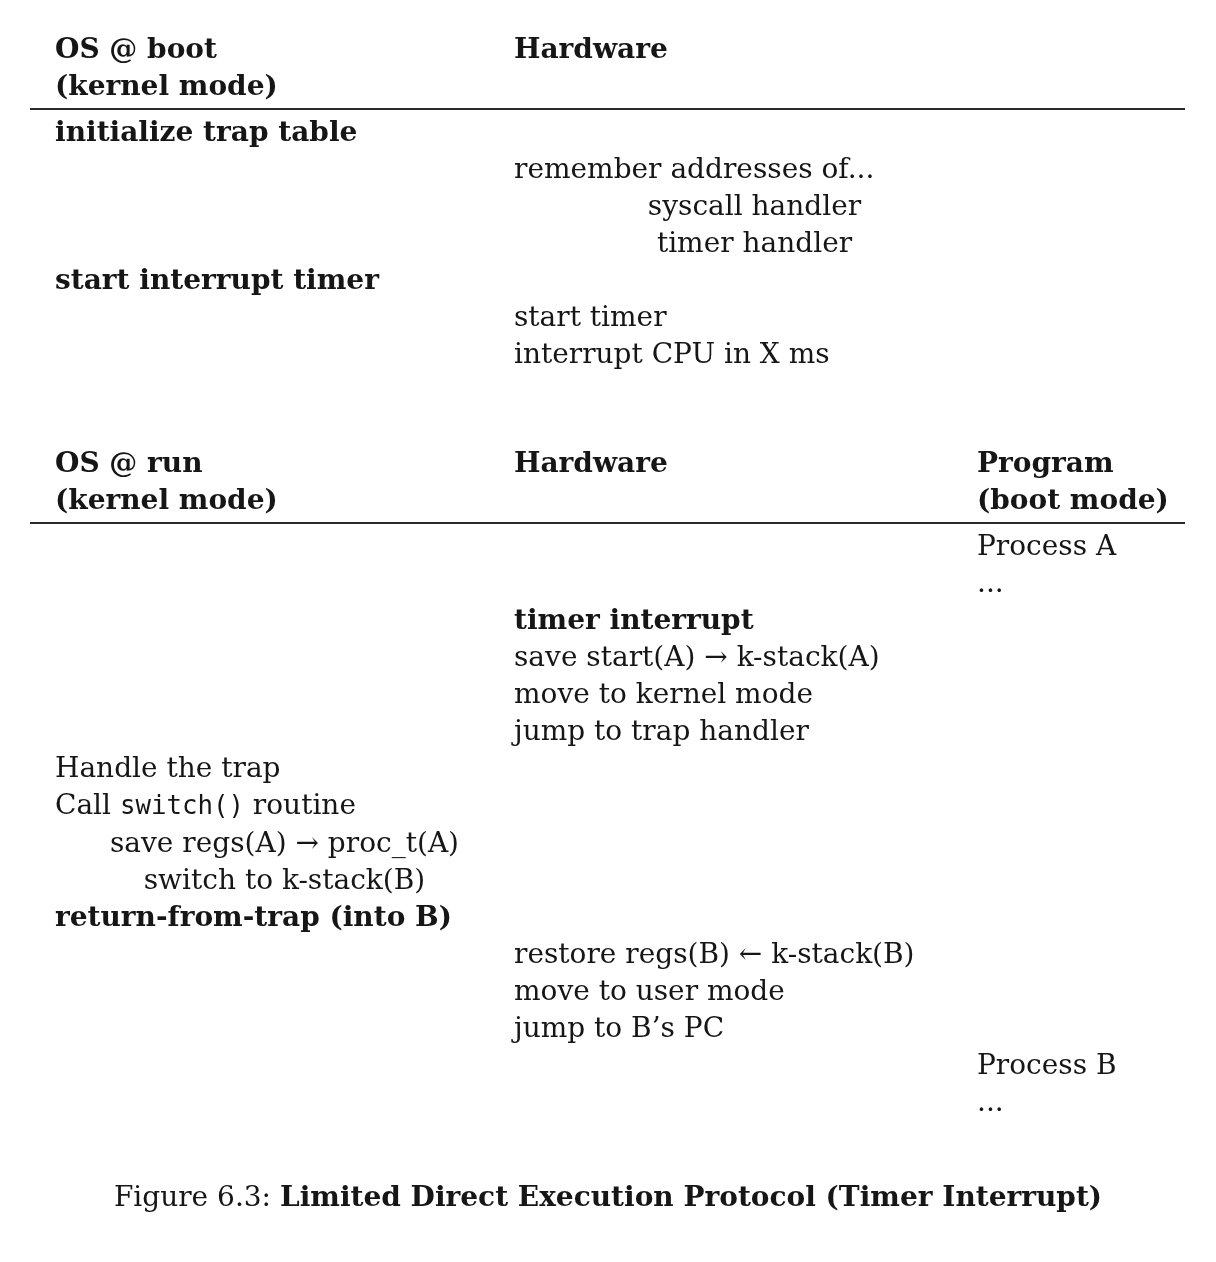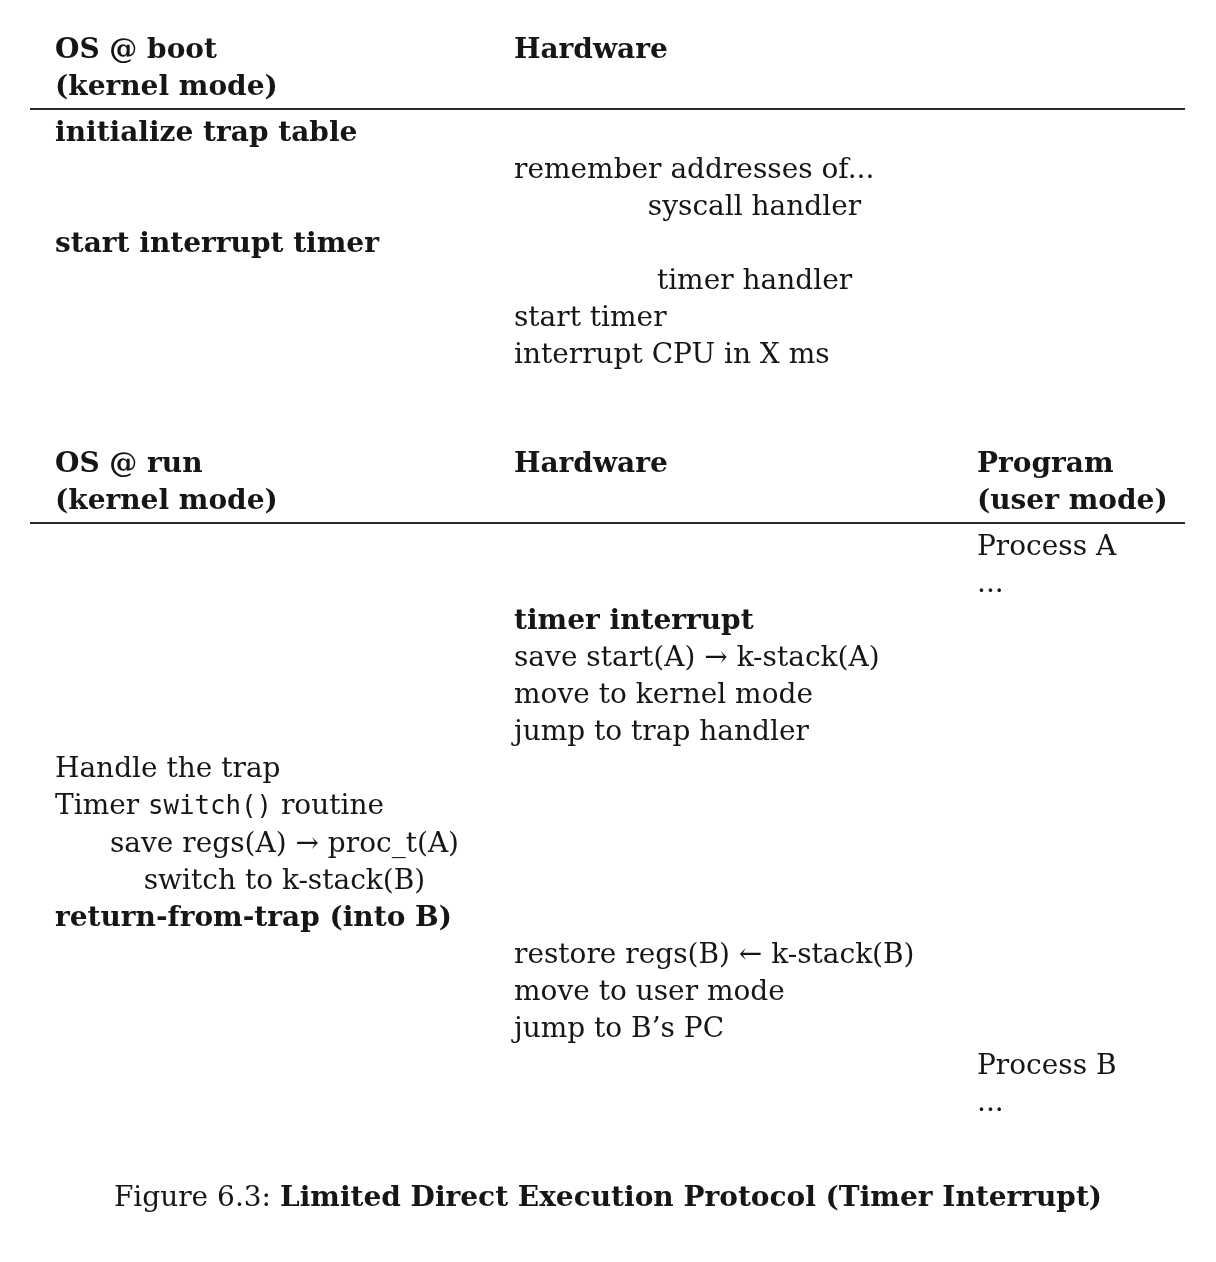--- a/index.html
+++ b/index.html
@@ -72,27 +72,27 @@
           <div class="cell col1"></div>
           <div class="cell col2">remember addresses of...</div>
           <div class="cell col3"></div>
         </div>
         <div class="row">
           <div class="cell col1"></div>
           <div class="cell col2 indent">syscall handler</div>
           <div class="cell col3"></div>
         </div>
         <div class="row">
+          <div class="cell col1"></div>
+          <div class="cell col2 indent">timer handler</div>
+          <div class="cell col3"></div>
+        </div>
+        <div class="row">
           <div class="cell col1 bold">start interrupt timer</div>
           <div class="cell col2"></div>
-          <div class="cell col3"></div>
-        </div>
-        <div class="row">
-          <div class="cell col1"></div>
-          <div class="cell col2 indent">timer handler</div>
           <div class="cell col3"></div>
         </div>
         <div class="row">
           <div class="cell col1"></div>
           <div class="cell col2">start timer</div>
           <div class="cell col3"></div>
         </div>
         <div class="row">
           <div class="cell col1"></div>
           <div class="cell col2">interrupt CPU in X ms</div>
@@ -105,21 +105,21 @@
     <div class="header-row">
         <div class="cell col1">
           <div>OS @ run</div>
           <div>(kernel mode)</div>
         </div>
         <div class="cell col2">
           <div>Hardware</div>
         </div>
         <div class="cell col3">
           <div>Program</div>
-          <div>(user mode)</div>
+          <div>(boot mode)</div>
         </div>
       </div>
     <div class="rule"></div>
     <div class="tbody">
         <div class="row">
           <div class="cell col1"></div>
           <div class="cell col2"></div>
           <div class="cell col3">Process A</div>
         </div>
         <div class="row">
@@ -146,21 +146,21 @@
           <div class="cell col1"></div>
           <div class="cell col2">jump to trap handler</div>
           <div class="cell col3"></div>
         </div>
         <div class="row">
           <div class="cell col1">Handle the trap</div>
           <div class="cell col2"></div>
           <div class="cell col3"></div>
         </div>
         <div class="row">
-          <div class="cell col1"><span>Timer </span><span class="mono">switch()</span><span> routine</span></div>
+          <div class="cell col1"><span>Call </span><span class="mono">switch()</span><span> routine</span></div>
           <div class="cell col2"></div>
           <div class="cell col3"></div>
         </div>
         <div class="row">
           <div class="cell col1 indent">save regs(A) → proc_t(A)</div>
           <div class="cell col2"></div>
           <div class="cell col3"></div>
         </div>
         <div class="row">
           <div class="cell col1 indent">switch to k-stack(B)</div>

